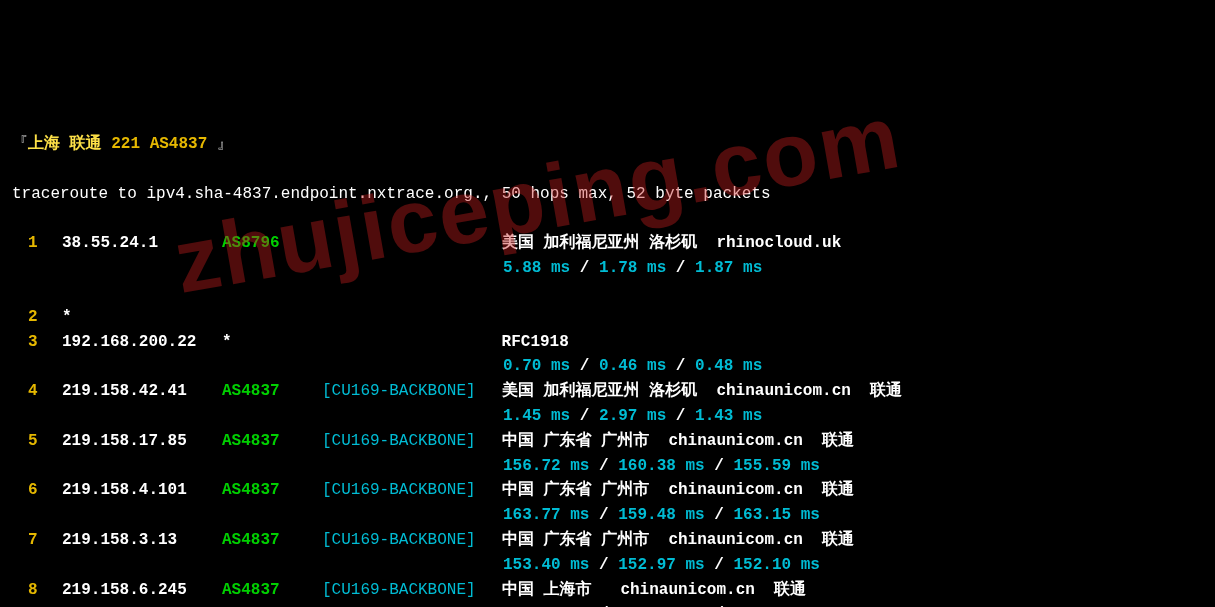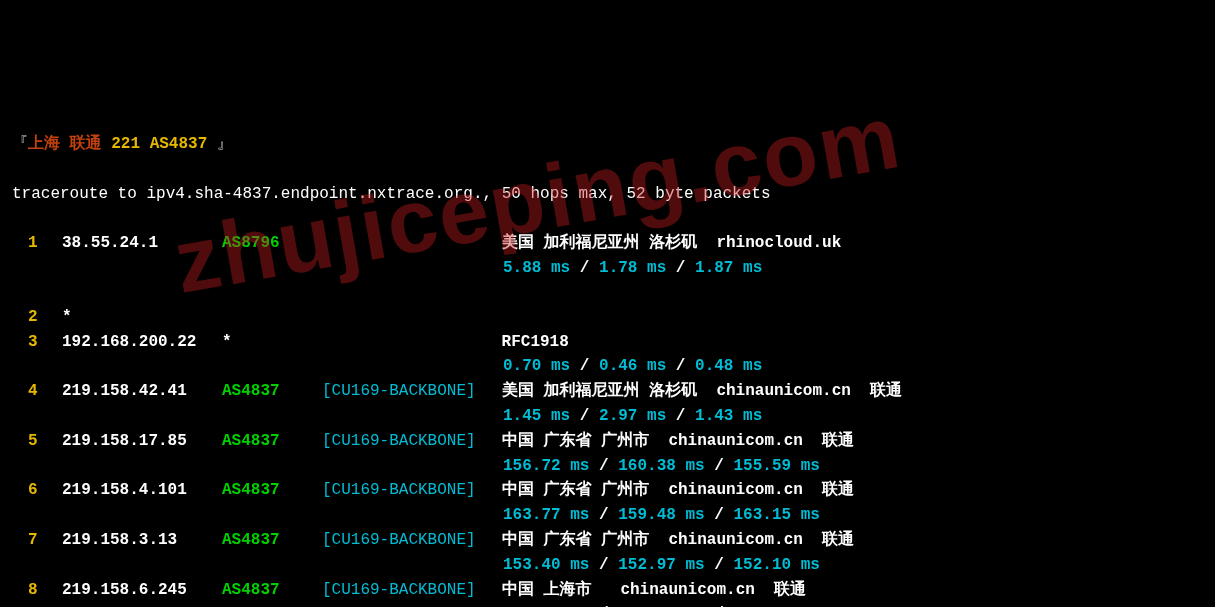--- a/index.html
+++ b/index.html
@@ -11,21 +11,21 @@
       padding: 8px 12px;
       line-height: 1.55;
       white-space: pre;
       position: relative;
       width: 1215px;
       height: 607px;
       box-sizing: border-box;
       overflow: hidden;
     }
     .header-bracket { color: #ccc; }
-    .header-loc { color: #c2410c; font-weight: bold; }
+    .header-loc { color: #fde047; font-weight: bold; }
     .header-asn { color: #e6b800; font-weight: bold; }
     .cmdline { color: #fff; }
     .hop { color: #e6b800; font-weight: bold; display: inline-block; width: 34px; }
     .ip { color: #fff; font-weight: bold; display: inline-block; width: 160px; }
     .star { color: #fff; font-weight: bold; }
     .asn { color: #00d000; font-weight: bold; display: inline-block; width: 100px; }
     .tag { color: #00bcd4; font-weight: normal; display: inline-block; width: 180px; }
     .loc { color: #fff; font-weight: bold; }
     .latline { display: inline-block; margin-left: 475px; }
     .lat { color: #00bcd4; font-weight: bold; text-align: center; }

